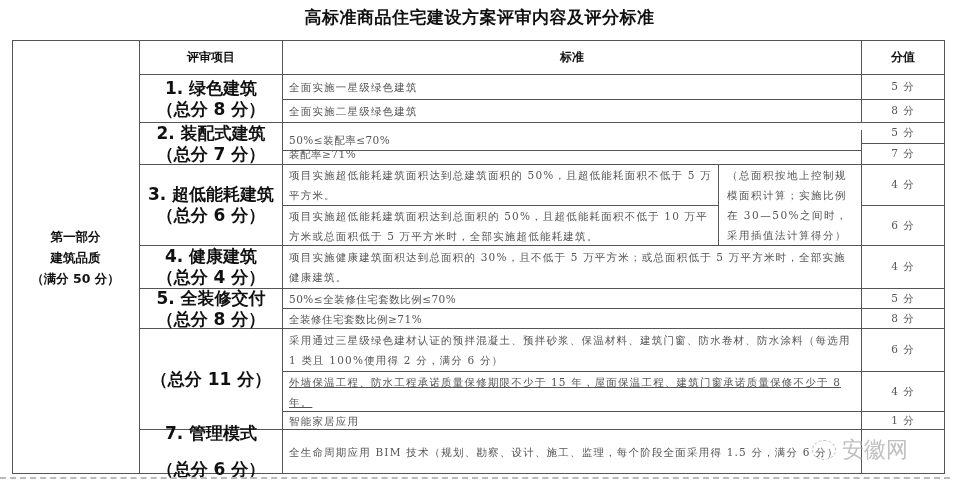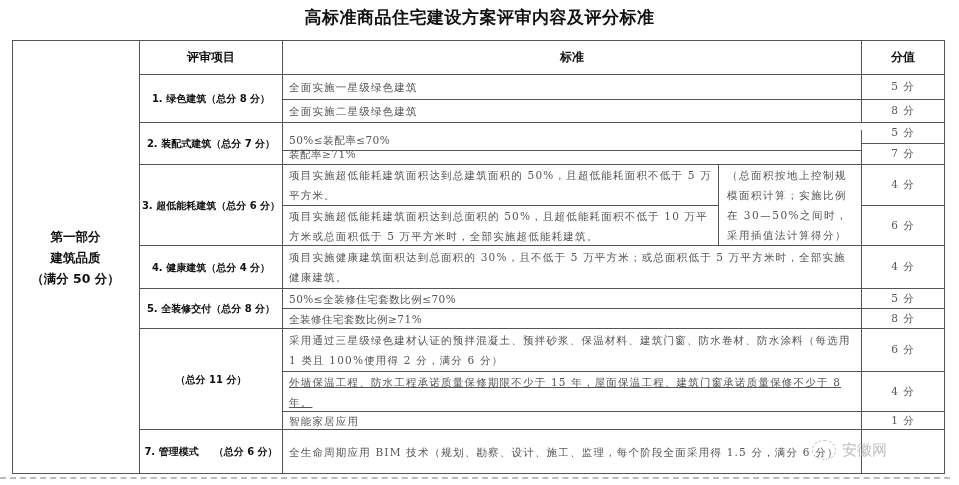--- a/index.html
+++ b/index.html
@@ -22,23 +22,23 @@
       position: absolute; box-sizing: border-box;
       border-right: 1px solid #555; border-bottom: 1px solid #555;
       display: flex; align-items: center;
     }
     .hdr {
       justify-content: center;
       font-family: "DejaVu Sans", "Liberation Sans", sans-serif;
       font-weight: bold; font-size: 12px; color: #111;
     }
     .item {
-      justify-content: center; flex-direction: row; text-align: center;
+      justify-content: center; flex-direction: column; text-align: center;
       font-family: "DejaVu Sans", "Liberation Sans", sans-serif;
-      font-weight: bold; font-size: 10px; color: #111; line-height: 21px;
+      font-weight: bold; font-size: 17px; color: #111; line-height: 21px;
     }
     .crit {
       padding-left: 6px; padding-right: 4px;
       font-size: 10.5px; color: #555; line-height: 20px; letter-spacing: 1.2px;
     }
     .note {
       padding-left: 8px; padding-right: 4px;
       font-size: 10.5px; color: #555; line-height: 20px; letter-spacing: 1.5px;
     }
     .score {
@@ -47,21 +47,21 @@
     .part {
       position: absolute; left: 12px; top: 40px; width: 128px; height: 434px;
       display: flex; flex-direction: column; justify-content: center; align-items: center;
       font-family: "DejaVu Sans", "Liberation Sans", sans-serif;
       font-weight: bold; font-size: 12.5px; color: #111; line-height: 21px;
       border-right: 1px solid #555; box-sizing: border-box;
     }
     .watermark {
       position: absolute; left: 812px; top: 436px; width: 145px; height: 28px;
       display: flex; align-items: center; gap: 6px;
-      color: #aaa; font-family: "DejaVu Sans", "Liberation Sans", sans-serif; font-size: 15px;
+      color: #aaa; font-family: "DejaVu Sans", "Liberation Sans", sans-serif; font-size: 22px;
       opacity: 0.75;
     }
     .wm-icon {
       width: 22px; height: 18px; border: 1.5px dashed #aaa; border-radius: 50%;
     }
     .wm-border {
       position: absolute; left: 0; top: 477px; width: 950px; height: 0;
       border-top: 2px dashed #bbb;
     }
   </style>

